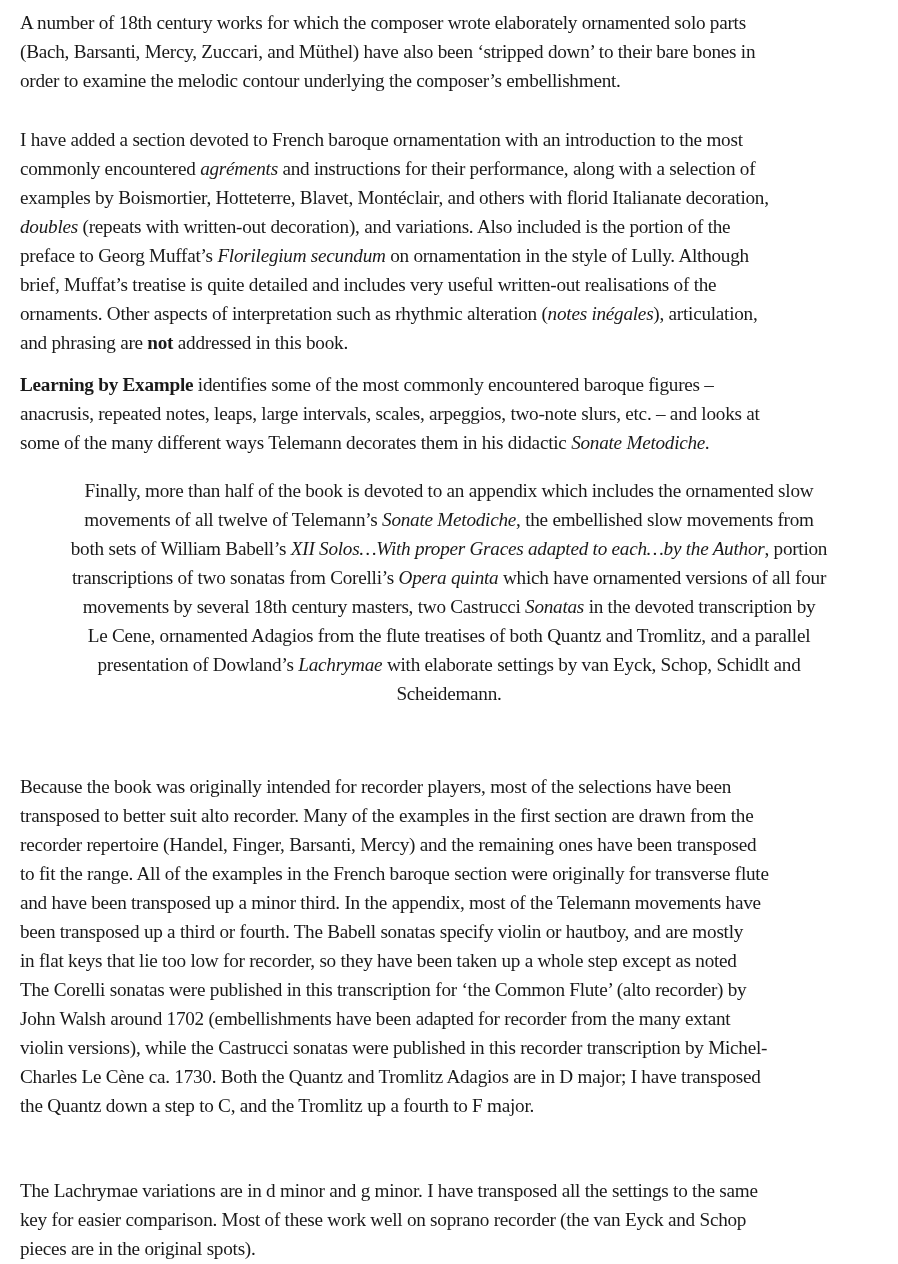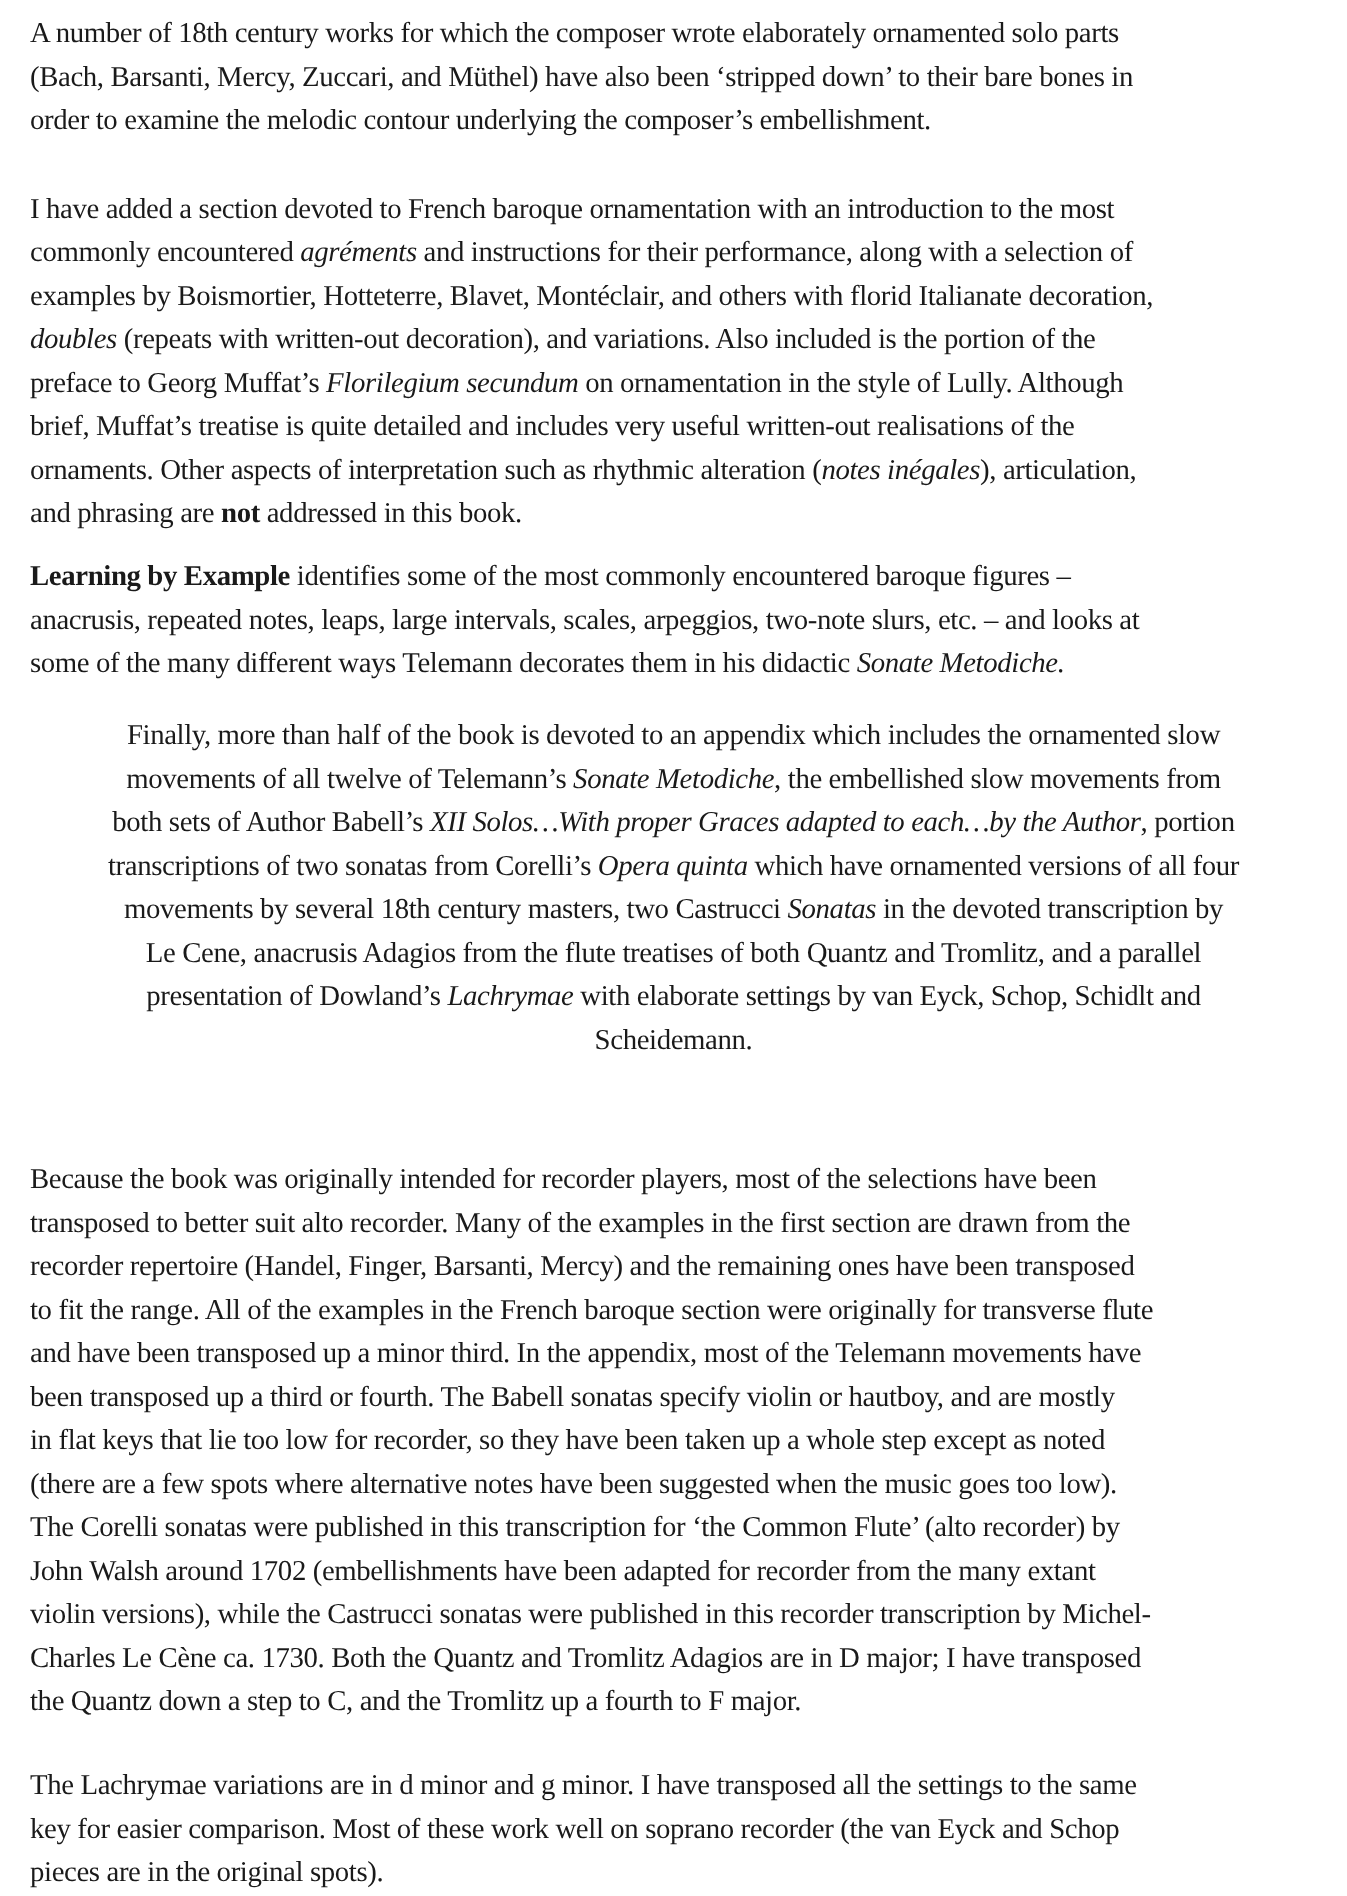--- a/index.html
+++ b/index.html
@@ -38,36 +38,35 @@
       <span class="line"><span>and phrasing are </span><span class="b">not</span><span> addressed in this book.</span></span>
     </div>
     <div class="para" style="top: 370px;">
       <span class="line"><span class="b">Learning by Example</span><span> identifies some of the most commonly encountered baroque figures –</span></span>
       <span class="line"><span>anacrusis, repeated notes, leaps, large intervals, scales, arpeggios, two-note slurs, etc. – and looks at</span></span>
       <span class="line"><span>some of the many different ways Telemann decorates them in his didactic </span><span class="it">Sonate Metodiche.</span></span>
     </div>
     <div class="para" style="top: 476px; text-align: center;">
       <span class="line"><span>Finally, more than half of the book is devoted to an appendix which includes the ornamented slow</span></span>
       <span class="line"><span>movements of all twelve of Telemann’s </span><span class="it">Sonate Metodiche</span><span>, the embellished slow movements from</span></span>
-      <span class="line"><span>both sets of Author Babell’s </span><span class="it">XII Solos…With proper Graces adapted to each…by the Author</span><span>, portion</span></span>
+      <span class="line"><span>both sets of William Babell’s </span><span class="it">XII Solos…With proper Graces adapted to each…by the Author</span><span>, portion</span></span>
       <span class="line"><span>transcriptions of two sonatas from Corelli’s </span><span class="it">Opera quinta</span><span> which have ornamented versions of all four</span></span>
       <span class="line"><span>movements by several 18th century masters, two Castrucci </span><span class="it">Sonatas</span><span> in the devoted transcription by</span></span>
-      <span class="line"><span>Le Cene, anacrusis Adagios from the flute treatises of both Quantz and Tromlitz, and a parallel</span></span>
+      <span class="line"><span>Le Cene, ornamented Adagios from the flute treatises of both Quantz and Tromlitz, and a parallel</span></span>
       <span class="line"><span>presentation of Dowland’s </span><span class="it">Lachrymae</span><span> with elaborate settings by van Eyck, Schop, Schidlt and</span></span>
       <span class="line"><span>Scheidemann.</span></span>
     </div>
     <div class="para" style="top: 727px; margin-top: 45px;">
       <span class="line"><span>Because the book was originally intended for recorder players, most of the selections have been</span></span>
       <span class="line"><span>transposed to better suit alto recorder. Many of the examples in the first section are drawn from the</span></span>
       <span class="line"><span>recorder repertoire (Handel, Finger, Barsanti, Mercy) and the remaining ones have been transposed</span></span>
       <span class="line"><span>to fit the range. All of the examples in the French baroque section were originally for transverse flute</span></span>
       <span class="line"><span>and have been transposed up a minor third. In the appendix, most of the Telemann movements have</span></span>
       <span class="line"><span>been transposed up a third or fourth. The Babell sonatas specify violin or hautboy, and are mostly</span></span>
       <span class="line"><span>in flat keys that lie too low for recorder, so they have been taken up a whole step except as noted</span></span>
-      <span class="line"><span>(there are a few spots where alternative notes have been suggested when the music goes too low).</span></span>
       <span class="line"><span>The Corelli sonatas were published in this transcription for ‘the Common Flute’ (alto recorder) by</span></span>
       <span class="line"><span>John Walsh around 1702 (embellishments have been adapted for recorder from the many extant</span></span>
       <span class="line"><span>violin versions), while the Castrucci sonatas were published in this recorder transcription by Michel-</span></span>
       <span class="line"><span>Charles Le Cène ca. 1730. Both the Quantz and Tromlitz Adagios are in D major; I have transposed</span></span>
       <span class="line"><span>the Quantz down a step to C, and the Tromlitz up a fourth to F major.</span></span>
     </div>
     <div class="para" style="top: 1176px;">
       <span class="line"><span>The Lachrymae variations are in d minor and g minor. I have transposed all the settings to the same</span></span>
       <span class="line"><span>key for easier comparison. Most of these work well on soprano recorder (the van Eyck and Schop</span></span>
       <span class="line"><span>pieces are in the original spots).</span></span>

